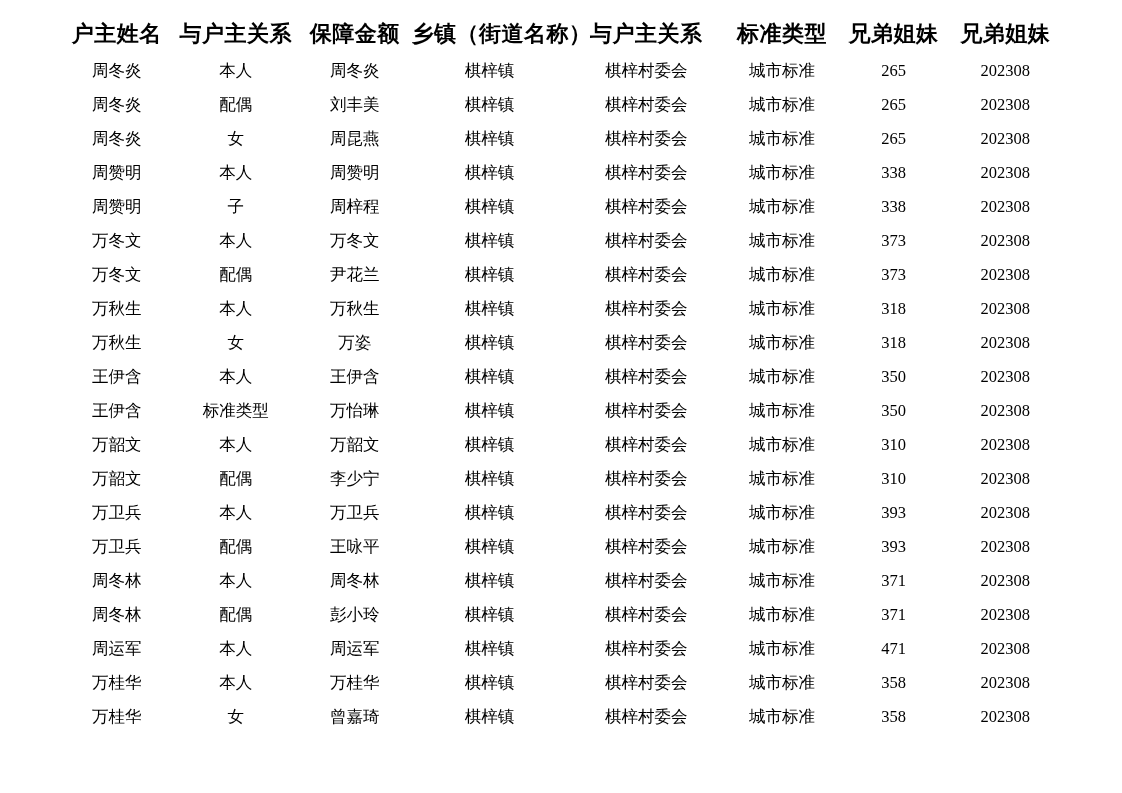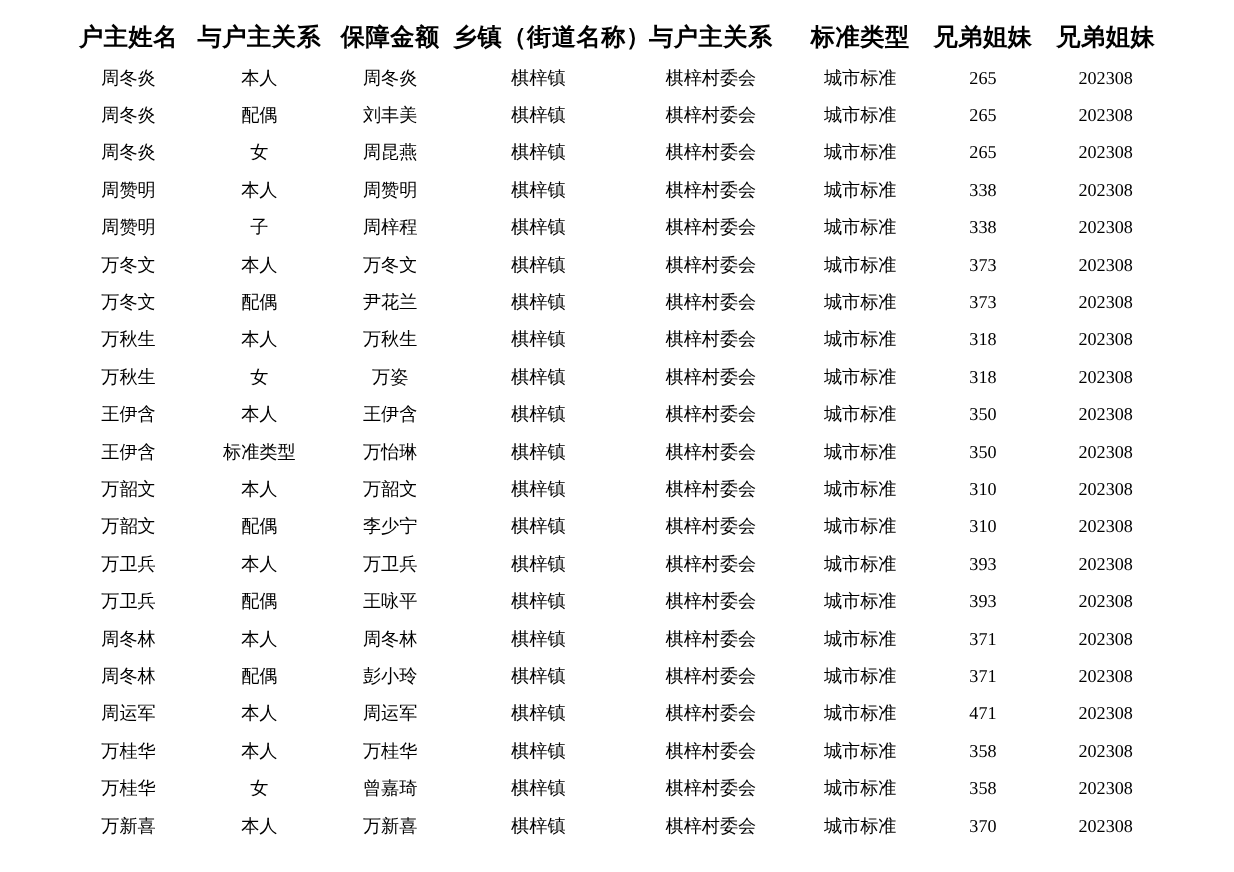--- a/index.html
+++ b/index.html
@@ -278,25 +278,15 @@
         <tr>
           <td>万桂华</td>
           <td>女</td>
           <td>曾嘉琦</td>
           <td>棋梓镇</td>
           <td>棋梓村委会</td>
           <td>城市标准</td>
           <td class="num">358</td>
           <td class="num">202308</td>
         </tr>
-        <tr>
-          <td>万新喜</td>
-          <td>本人</td>
-          <td>万新喜</td>
-          <td>棋梓镇</td>
-          <td>棋梓村委会</td>
-          <td>城市标准</td>
-          <td class="num">370</td>
-          <td class="num">202308</td>
-        </tr>
       </tbody>
   </table>
 </div>
 
 </body></html>

